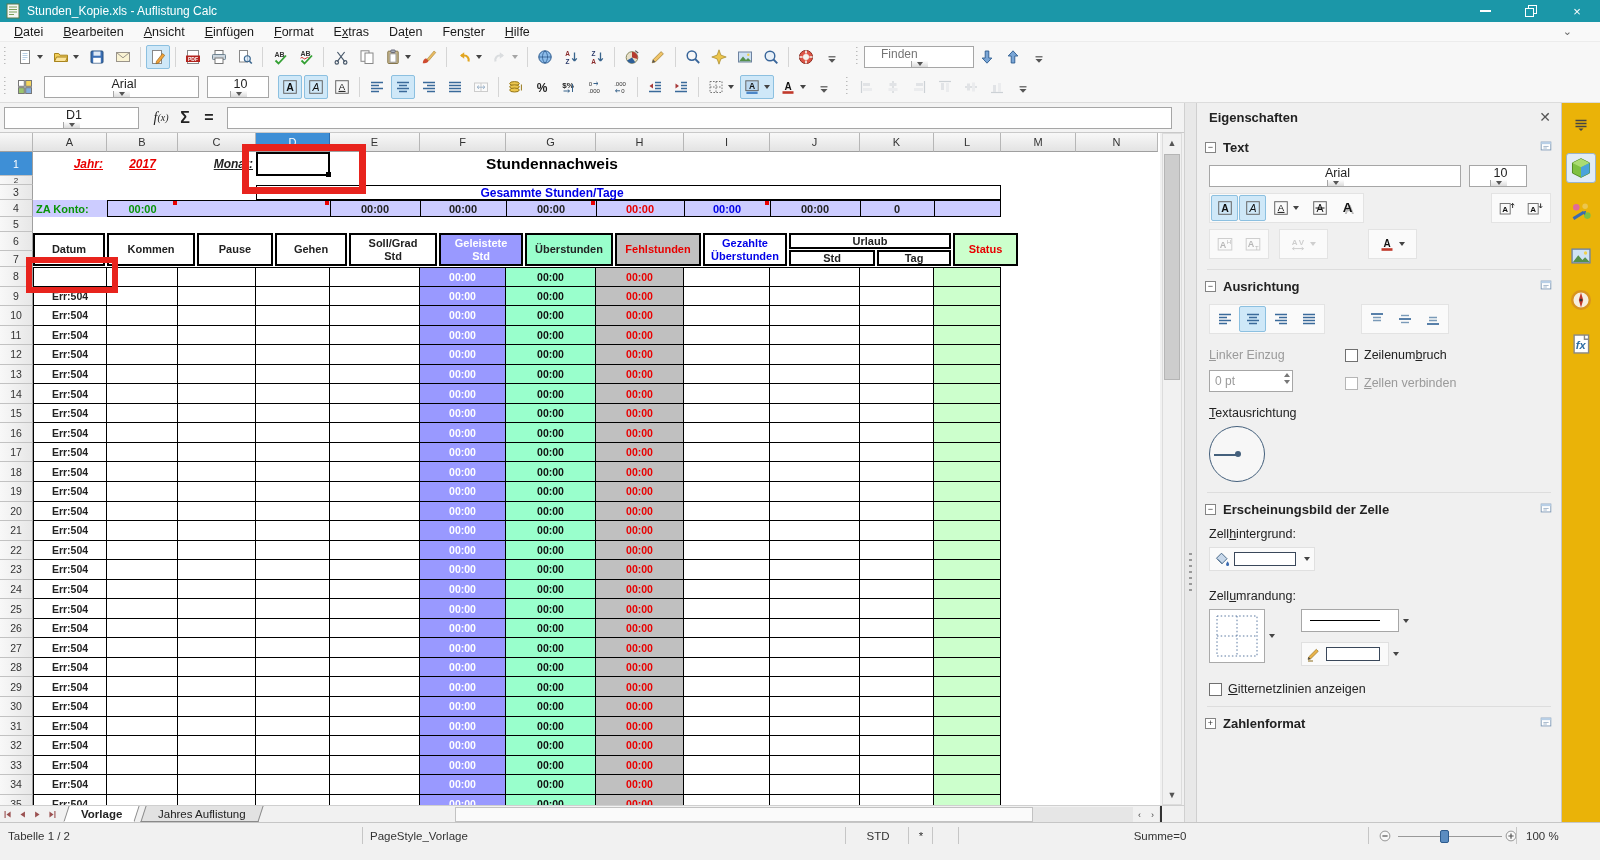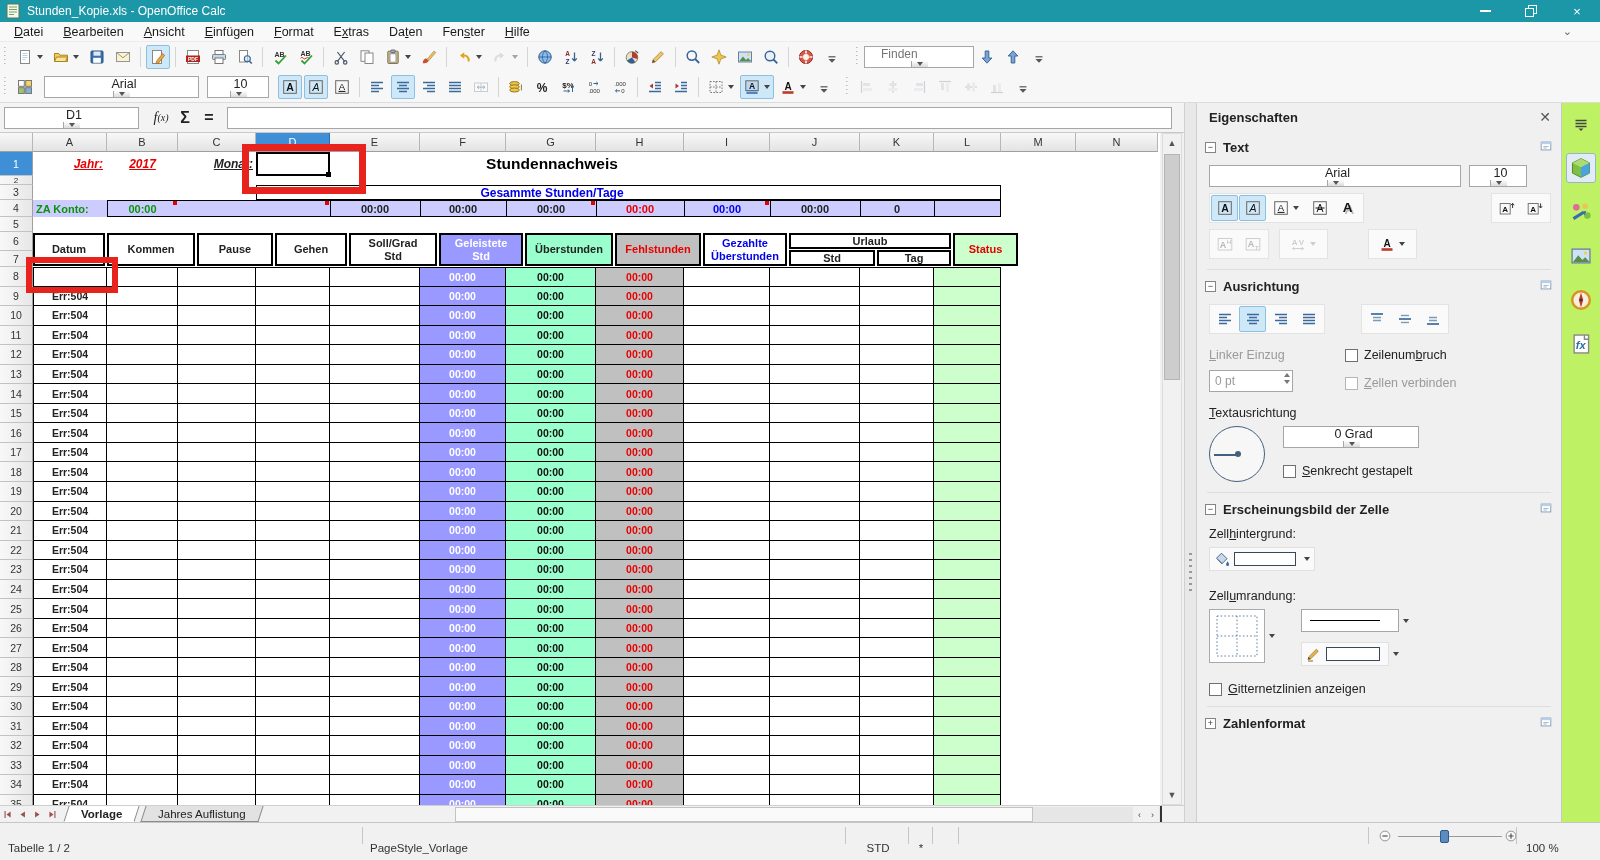--- a/index.html
+++ b/index.html
@@ -95,31 +95,31 @@
   .tab span { transform:skewX(18deg); white-space:nowrap; }
   .tab.active { background:#fff; font-weight:bold; border-bottom-color:#fff; }
   .hscroll-track { position:absolute; left:455px; top:1px; width:705px; height:15px; background:#e6e6e6; }
   .hthumb { position:absolute; left:0; top:0; width:578px; height:15px; background:#fafafa; border:1px solid #c2c2c2; }
   .hbtns { position:absolute; left:1133px; top:1px; display:flex; }
   .hbtns div { width:13px; height:15px; display:flex; align-items:center; justify-content:center; font-size:9px; color:#444; background:#f1f1f1; }
   .tab-edge { position:absolute; left:1160px; top:0; width:2px; height:17px; background:#333; }
 
   
   .statusbar { position:absolute; left:0; top:822px; width:1600px; height:26px; background:#f1f1f1; border-top:1px solid #c6c6c6; font-size:11.5px; color:#333; }
-  .statusbar .seg { position:absolute; top:12px; height:100%; display:flex; align-items:center; }
+  .statusbar .seg { position:absolute; top:0; height:100%; display:flex; align-items:center; }
   .statusbar .vdiv { position:absolute; top:4px; height:17px; width:1px; background:#c6c6c6; }
   .zoomline { position:absolute; left:1398px; top:13px; width:104px; height:1px; background:#999; }
   .zoomthumb { position:absolute; left:1440px; top:7px; width:9px; height:13px; background:#5b8cc0; border:1px solid #2d5b8e; border-radius:2px; }
   .zbtn { position:absolute; top:6px; width:14px; height:14px; }
 
   
   .splitter { position:absolute; left:1184px; top:103px; width:12px; height:719px; background:#e8e8e8; border-left:1px solid #d0d0d0; }
   .splitdots { position:absolute; left:4px; top:450px; width:3px; height:40px; background-image:repeating-linear-gradient(#9a9a9a 0 2px, transparent 2px 6px); }
   .sidepanel { position:absolute; left:1196px; top:103px; width:365px; height:719px; background:#f0f0f0; border-left:1px solid #cfcfcf; padding:0 8px 0 8px; overflow:hidden; }
-  .sidestrip { position:absolute; left:1561px; top:103px; width:39px; height:719px; background:#bef264; border-left:1px solid #c8c8c8; display:flex; flex-direction:column; align-items:center;text-decoration:underline; }
+  .sidestrip { position:absolute; left:1561px; top:103px; width:39px; height:719px; background:#eab308; border-left:1px solid #c8c8c8; display:flex; flex-direction:column; align-items:center;text-decoration:underline; }
   .deckbtn { width:30px; height:30px; display:flex; align-items:center; justify-content:center; border:1px solid transparent; border-radius:3px; margin-top:14px; }
   .deckbtn.active { background:#e2ecf6; border-color:#9ab4cc; }
   .deckbtn .icon16 { width:22px; height:22px; }
   .deckbtn.small .icon16 { width:16px; height:16px; }
   .sp-title { display:flex; align-items:center; height:28px; padding-left:4px; }
   .sp-title b { font-size:13px; }
   .sp-x { margin-left:auto; font-size:14px; color:#555; padding-right:2px; }
   .sect-head { display:flex; align-items:center; height:24px; margin-top:4px; }
   .sect-head b { font-size:13px; margin-left:7px; }
   .cbox { width:11px; height:11px; border:1px solid #848484; background:#fff; font-size:9px; line-height:9px; text-align:center; color:#333; flex:none; }
@@ -151,21 +151,21 @@
   .sepline { height:1px; background:#ddd; margin:10px 2px 0 2px; }
 </style>
 </head>
 <body>
 
 <div class="titlebar">
   <span class="appicon icon16"><svg width="100%" height="100%" viewBox="0 0 16 16">
         <rect x="2" y="1" width="12" height="14" fill="#f4f6f2" stroke="#5a7a4a"></rect>
         <path d="M4 4h8M4 6.5h8M4 9h8M4 11.5h5" stroke="#7aa05a" stroke-width="1.2"></path>
       </svg></span>
-  <span class="titletext">Stunden_Kopie.xls - OpenOffice Calc</span>
+  <span class="titletext">Stunden_Kopie.xls - Auflistung Calc</span>
   <div class="winbtns">
     <div class="wb">
         <span class="minglyph"></span>
       </div>
     <div class="wb">
         <span class="restglyph">
           <span class="b2"></span>
           <span class="b1"></span>
         </span>
       </div>
@@ -1218,20 +1218,21 @@
 <div class="statusbar">
   <span class="seg" style="left:8px">Tabelle 1 / 2</span>
   <span class="vdiv" style="left:362px"></span>
   <span class="seg" style="left:370px">PageStyle_Vorlage</span>
   <span class="vdiv" style="left:845px"></span>
   <span class="seg" style="left:852px;width:52px;justify-content:center">STD</span>
   <span class="vdiv" style="left:908px"></span>
   <span class="seg" style="left:910px;width:22px;justify-content:center">*</span>
   <span class="vdiv" style="left:932px"></span>
   <span class="vdiv" style="left:958px"></span>
+  <span class="seg" style="left:960px;width:400px;justify-content:center">Summe=0</span>
   <span class="vdiv" style="left:1368px"></span>
   <span class="zbtn icon16" style="left:1378px"><svg width="100%" height="100%" viewBox="0 0 16 16">
         <circle cx="8" cy="8" r="5.6" fill="#f8f8f8" stroke="#888"></circle>
         <path d="M5 8h6" stroke="#555" stroke-width="1.4"></path>
       </svg></span>
   <span class="zoomline"></span>
   <span class="zoomthumb"></span>
   <span class="zbtn icon16" style="left:1504px"><svg width="100%" height="100%" viewBox="0 0 16 16">
         <circle cx="8" cy="8" r="5.6" fill="#f8f8f8" stroke="#888"></circle>
         <path d="M5 8h6M8 5v6" stroke="#555" stroke-width="1.4"></path>
@@ -1443,32 +1444,20 @@
     </div>
   </div>
   <div class="sbrow" style="margin-top:14px">
     <span class="sp-label"><u>T</u>extausrichtung</span>
   </div>
   <div class="sbrow" style="align-items:flex-start">
     <div class="dial">
         <span class="needle"></span>
         <span class="dot"></span>
       </div>
-    <div style="margin-left:18px">
-      <div class="combo" style="width:136px">
-        <span class="val">0 Grad</span>
-        <span class="dd">
-            <i></i>
-          </span>
-      </div>
-      <div class="checkrow" style="margin-top:16px">
-        <span class="checkbox"></span>
-        <span class="sp-label"><u>S</u>enkrecht gestapelt</span>
-      </div>
-    </div>
   </div>
 
   <div class="sepline"></div>
 
   <div class="sect-head">
     <span class="cbox">−</span>
     <b>Erscheinungsbild der Zelle</b>
     <span class="launch"><span class="icon16"><svg width="100%" height="100%" viewBox="0 0 16 16">
             <rect x="2.5" y="3.5" width="11" height="9" fill="#fff" stroke="#7a96b4"></rect>
             <rect x="2.5" y="3.5" width="11" height="2.4" fill="#b8cfe6"></rect>

